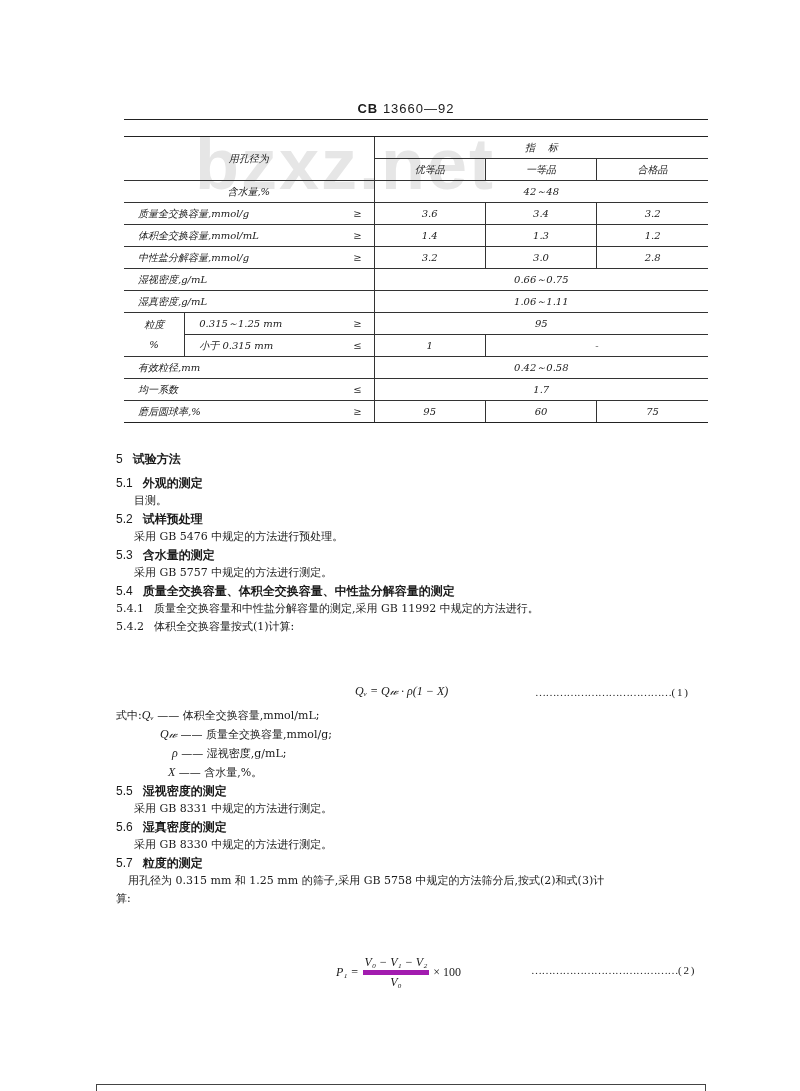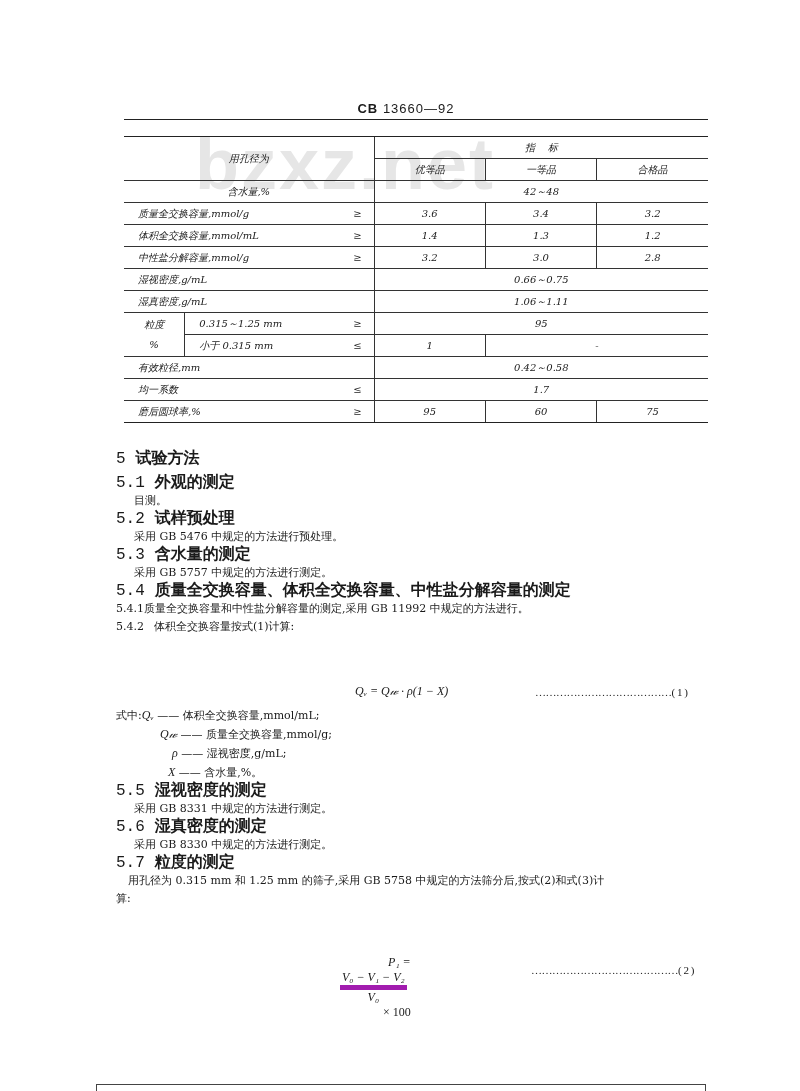--- a/index.html
+++ b/index.html
@@ -20,21 +20,21 @@
                   vertical-align: middle; font-style: italic; }
   table.spec tr:first-child td { border-top: 1.6px solid #222; }
   table.spec tr:last-child td { border-bottom: 1.6px solid #222; }
   .c { text-align: center; }
   .name { padding-left: 14px !important; }
   .vl { border-left: 1px solid #333; }
   .sym { text-align: right; padding-right: 12px !important; width: 30px; }
   .hdr-name { text-align: center; }
 
   .body-text { font-size: 11px; line-height: 18px; }
-  .h { font-weight: bold; font-family: Liberation Mono, monospace; font-size: 16px; }
+  .h { font-weight: bold; font-family: Liberation Sans, sans-serif; font-size: 12px; }
   .h .n { font-weight: normal; margin-right: 10px; }
   .p { padding-left: 18px; }
   .formula { font-family: "Liberation Serif", serif; font-style: italic; font-size: 12px; }
   .dots { font-family: "Liberation Serif", serif; font-size: 11px; letter-spacing: -0.5px; }
   .frac { display: inline-block; vertical-align: middle; text-align: center; margin: 0 4px; }
   .frac .num { display: block; border-bottom: 5px solid #a21caf; padding: 0 2px; }
   .frac .den { display: block; }
   .bottom-box { left: 96px; top: 1084px; width: 608px; height: 10px; border: 1.5px solid #444; border-bottom: none; }
 </style>
 </head>
@@ -147,21 +147,21 @@
   </div>
   <div class="p">采用 GB 5476 中规定的方法进行预处理。</div>
   <div class="h">
     <span class="n">5.3</span><span>含水量的测定</span>
   </div>
   <div class="p">采用 GB 5757 中规定的方法进行测定。</div>
   <div class="h">
     <span class="n">5.4</span><span>质量全交换容量、体积全交换容量、中性盐分解容量的测定</span>
   </div>
   <div>
-    <span style="">5.4.1</span><span>质量全交换容量和中性盐分解容量的测定,采用 GB 11992 中规定的方法进行。</span>
+    <span style="margin-right:10px">5.4.1</span><span>质量全交换容量和中性盐分解容量的测定,采用 GB 11992 中规定的方法进行。</span>
   </div>
   <div>
     <span style="margin-right:10px">5.4.2</span><span>体积全交换容量按式(1)计算:</span>
   </div>
 </div>
 
 <div class="abs formula" style="left:355px; top:684px;">Qᵥ = Q𝓌 · ρ(1 − X)</div>
 <div class="abs dots" style="left:535px; top:686px;">
   <span>…………………………………</span><span>( 1 )</span>
 </div>
@@ -187,21 +187,21 @@
     <span class="n">5.6</span><span>湿真密度的测定</span>
   </div>
   <div class="p">采用 GB 8330 中规定的方法进行测定。</div>
   <div class="h">
     <span class="n">5.7</span><span>粒度的测定</span>
   </div>
   <div class="p" style="padding-left:12px">用孔径为 0.315 mm 和 1.25 mm 的筛子,采用 GB 5758 中规定的方法筛分后,按式(2)和式(3)计</div>
   <div>算:</div>
 </div>
 
-<div class="abs formula" style="left:336px; top:955px; display:flex; align-items:flex-end;flex-direction:column;">
+<div class="abs formula" style="left:336px; top:955px; display:flex; align-items:center;">
   <span>P₁ =</span>
   <span class="frac">
     <span class="num">V₀ − V₁ − V₂</span>
     <span class="den">V₀</span>
   </span>
   <span style="font-style:normal">× 100</span>
 </div>
 <div class="abs dots" style="left:531px; top:964px;">
   <span>……………………………………</span><span>( 2 )</span>
 </div>

